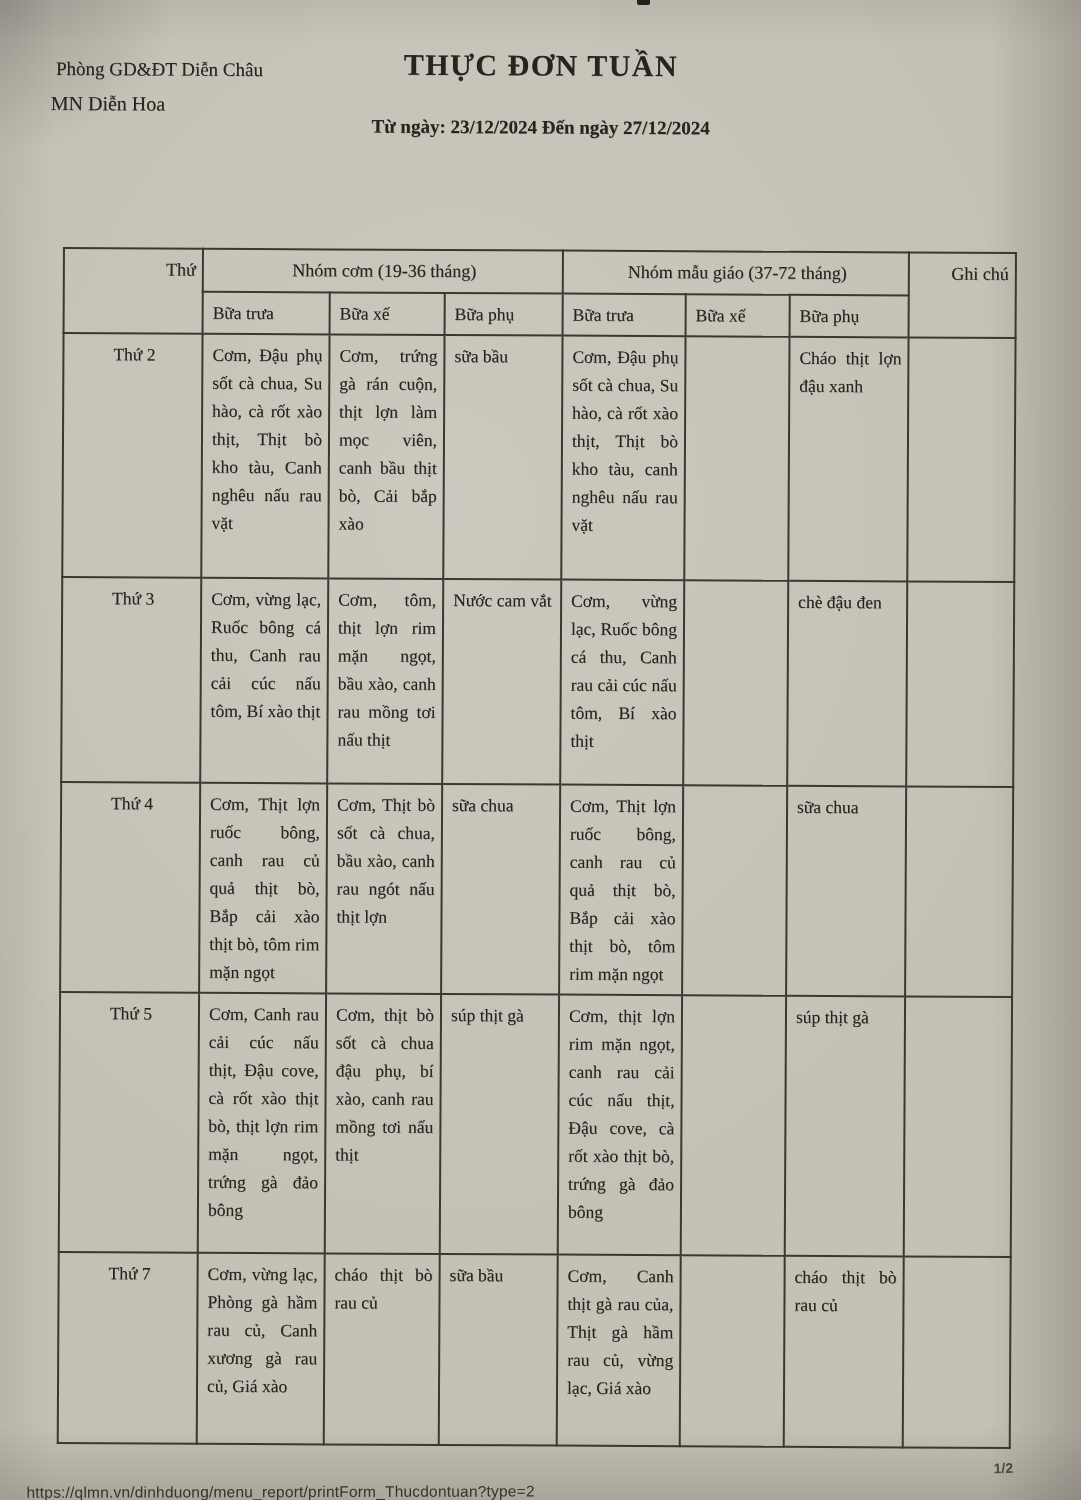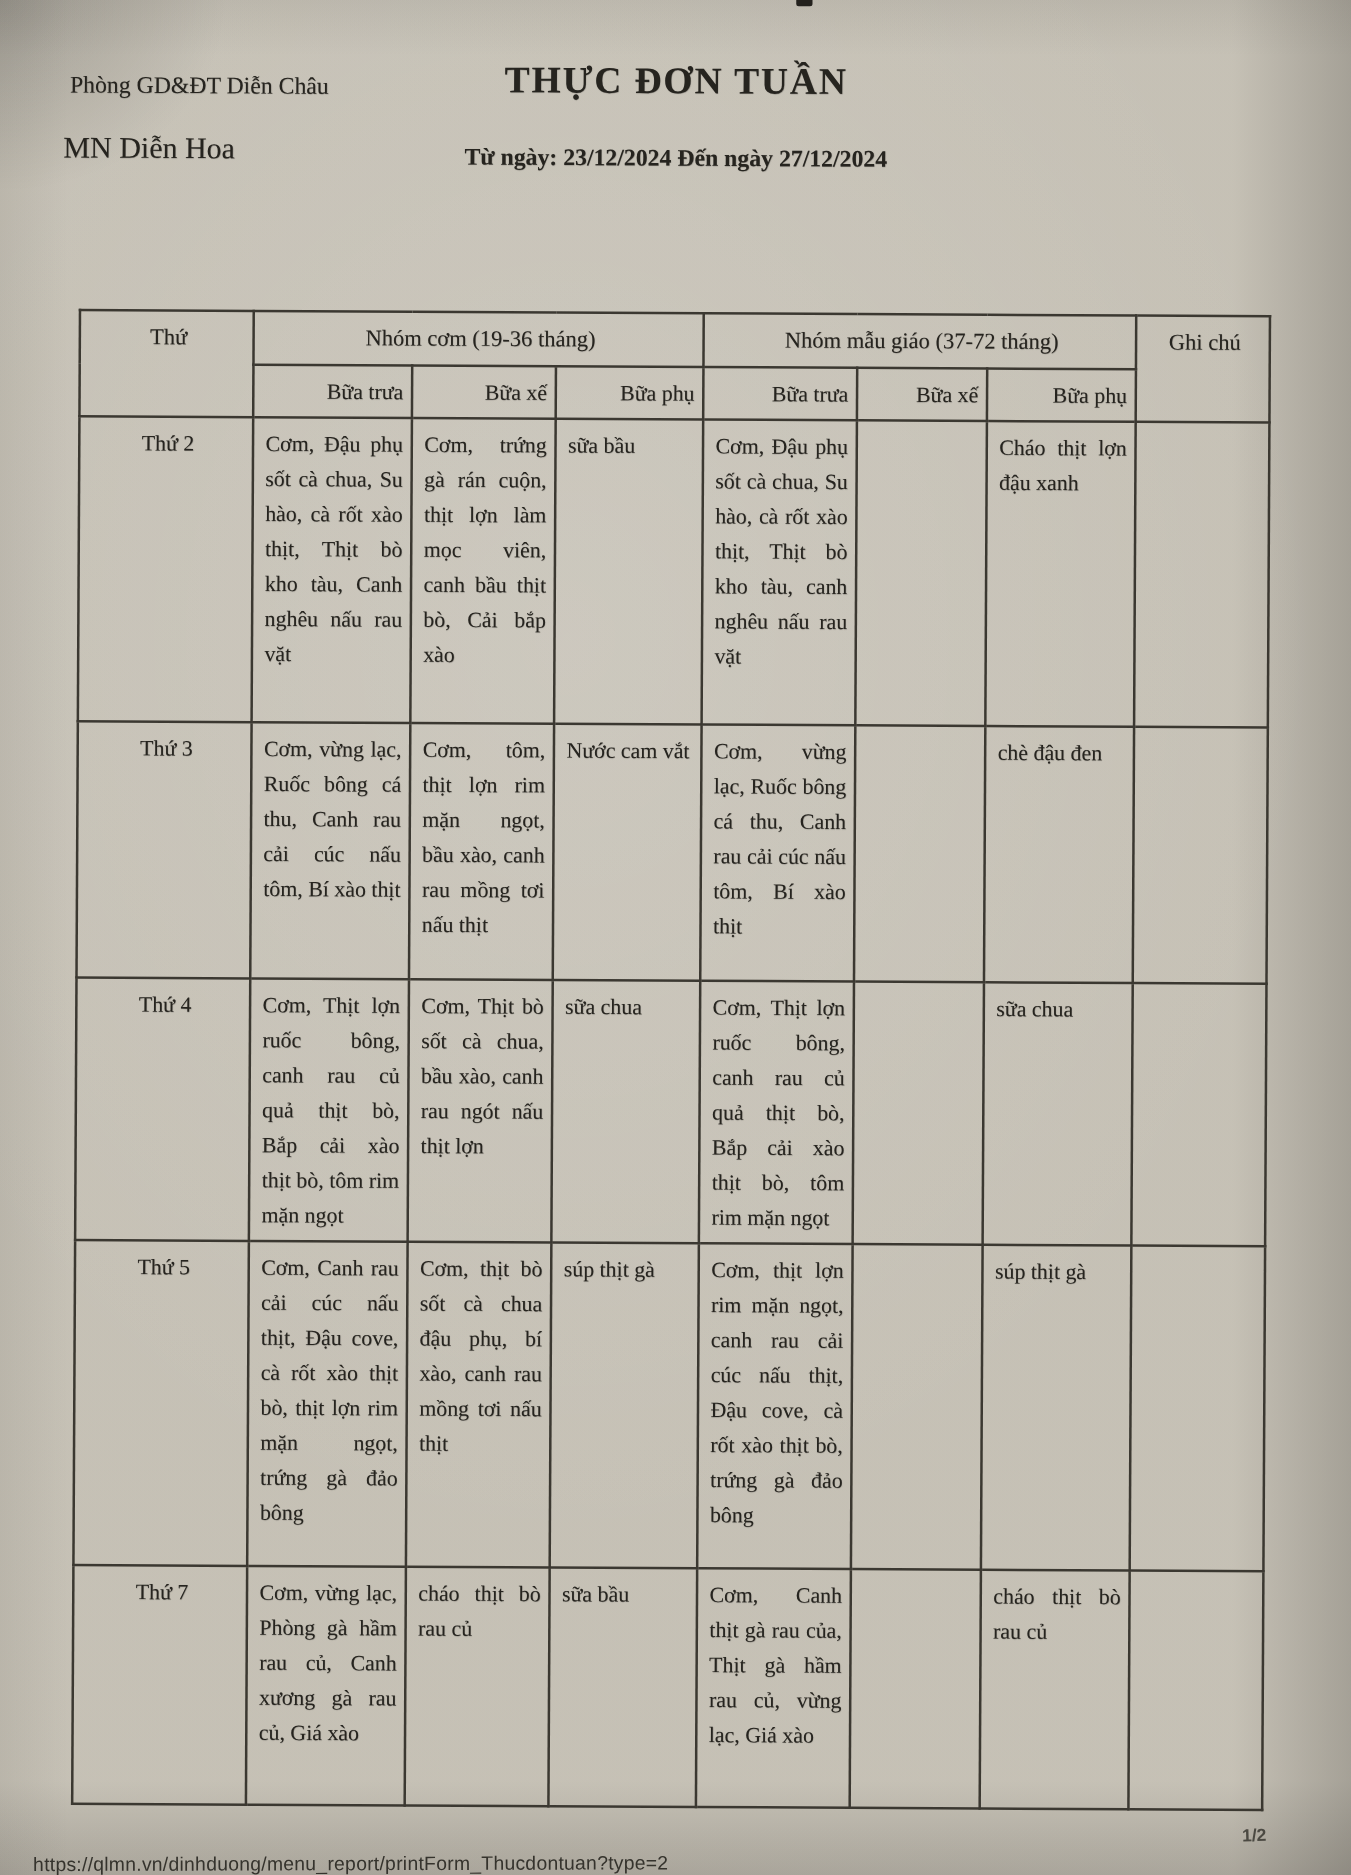--- a/index.html
+++ b/index.html
@@ -18,21 +18,21 @@
   }
   .sheet{
     position:absolute;inset:0;
     transform:rotate(0.3deg);
     transform-origin:63px 247px;
   }
   .soft{ text-shadow:0.3px 0.4px 0.6px rgba(40,38,33,0.38); }
 
   
   .org1{position:absolute;left:55px;top:58px;font-size:19px;}
-  .org2{position:absolute;left:50px;top:106px;font-size:24px;}
+  .org2{position:absolute;left:50px;top:92px;font-size:20px;}
   .title{
     position:absolute;left:300px;top:46px;width:480px;text-align:center;
     font-size:30px;font-weight:bold;letter-spacing:1.5px;
   }
   .daterange{
     position:absolute;left:300px;top:114px;width:480px;text-align:center;
     font-size:19px;font-weight:bold;
   }
 
   
@@ -43,22 +43,22 @@
   }
   table.menu td, table.menu th{
     border:2px solid #3b3831;
     vertical-align:top;
     padding:6px 6px 6px 9px;
     line-height:28px;
     font-weight:normal;
     overflow:hidden;
   }
   th.grp{ text-align:center;font-weight:bold;font-size:18px;vertical-align:middle;padding:2px;}
-  th.sub{ text-align:right;font-weight:bold;font-size:17.5px;vertical-align:middle;padding:2px;}
-  th.day-h, th.note-h{ text-align:center;font-weight:bold;font-size:18px;vertical-align:middle;}
+  th.sub{ text-align:left;font-weight:bold;font-size:17.5px;vertical-align:middle;padding:2px;}
+  th.day-h, th.note-h{ text-align:right;font-weight:bold;font-size:18px;vertical-align:middle;}
   td.day{ text-align:center;padding-top:9px;}
   td.meal{ text-align:justify;}
   tr.hr1{height:43px;} tr.hr2{height:35px;}
   tr.r0{height:244px;} tr.r1{height:205px;} tr.r2{height:204px;}
   tr.r3{height:260px;} tr.r4{height:191px;}
 
   
   .footer-url{
     position:absolute;left:33px;top:1482px;font-size:15.5px;
     font-family:"Liberation Sans","DejaVu Sans",sans-serif;

